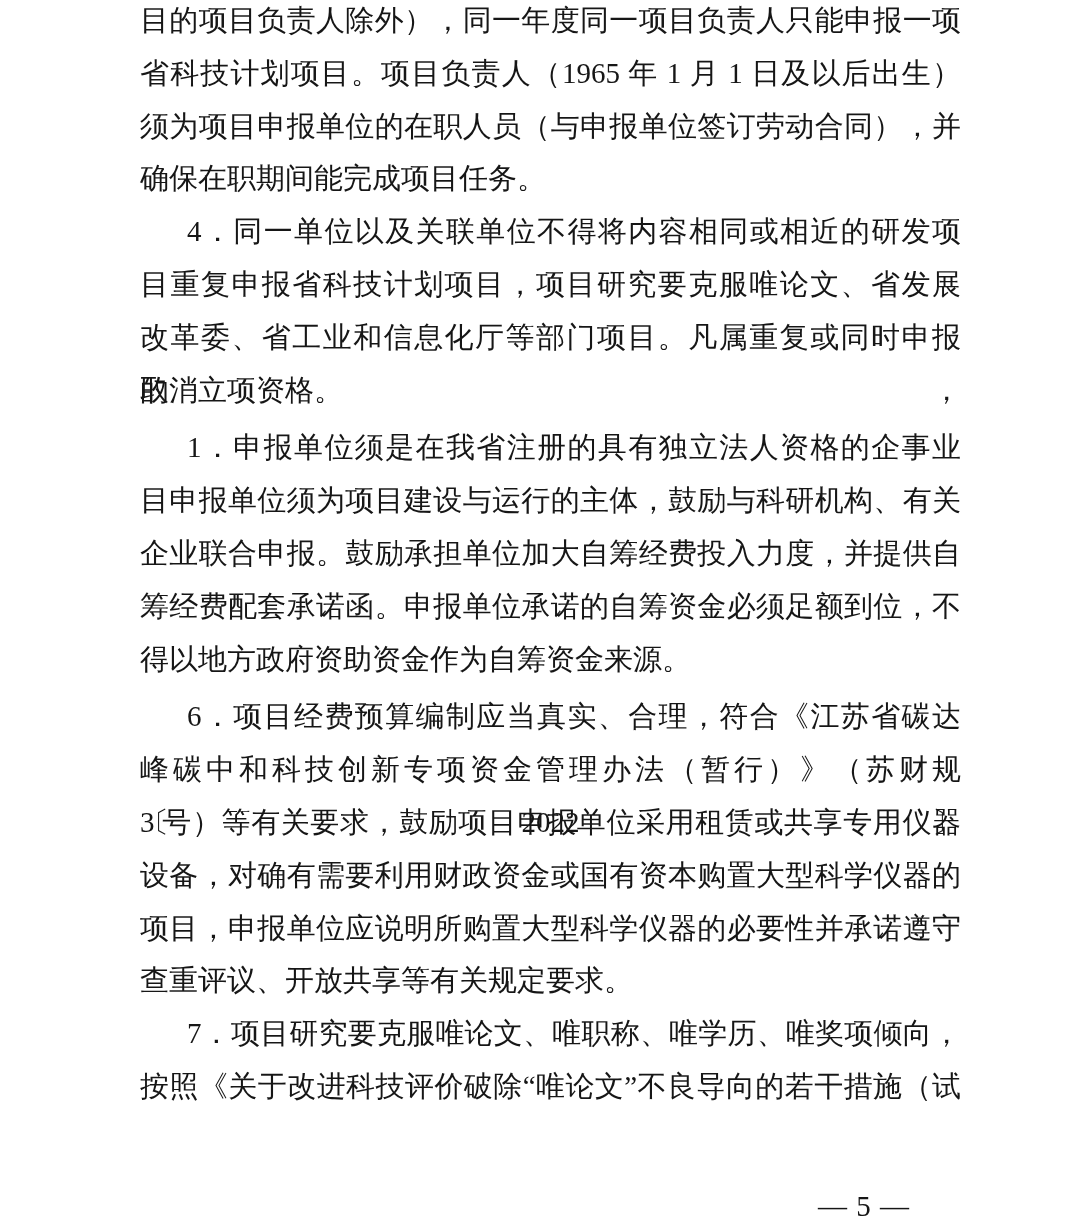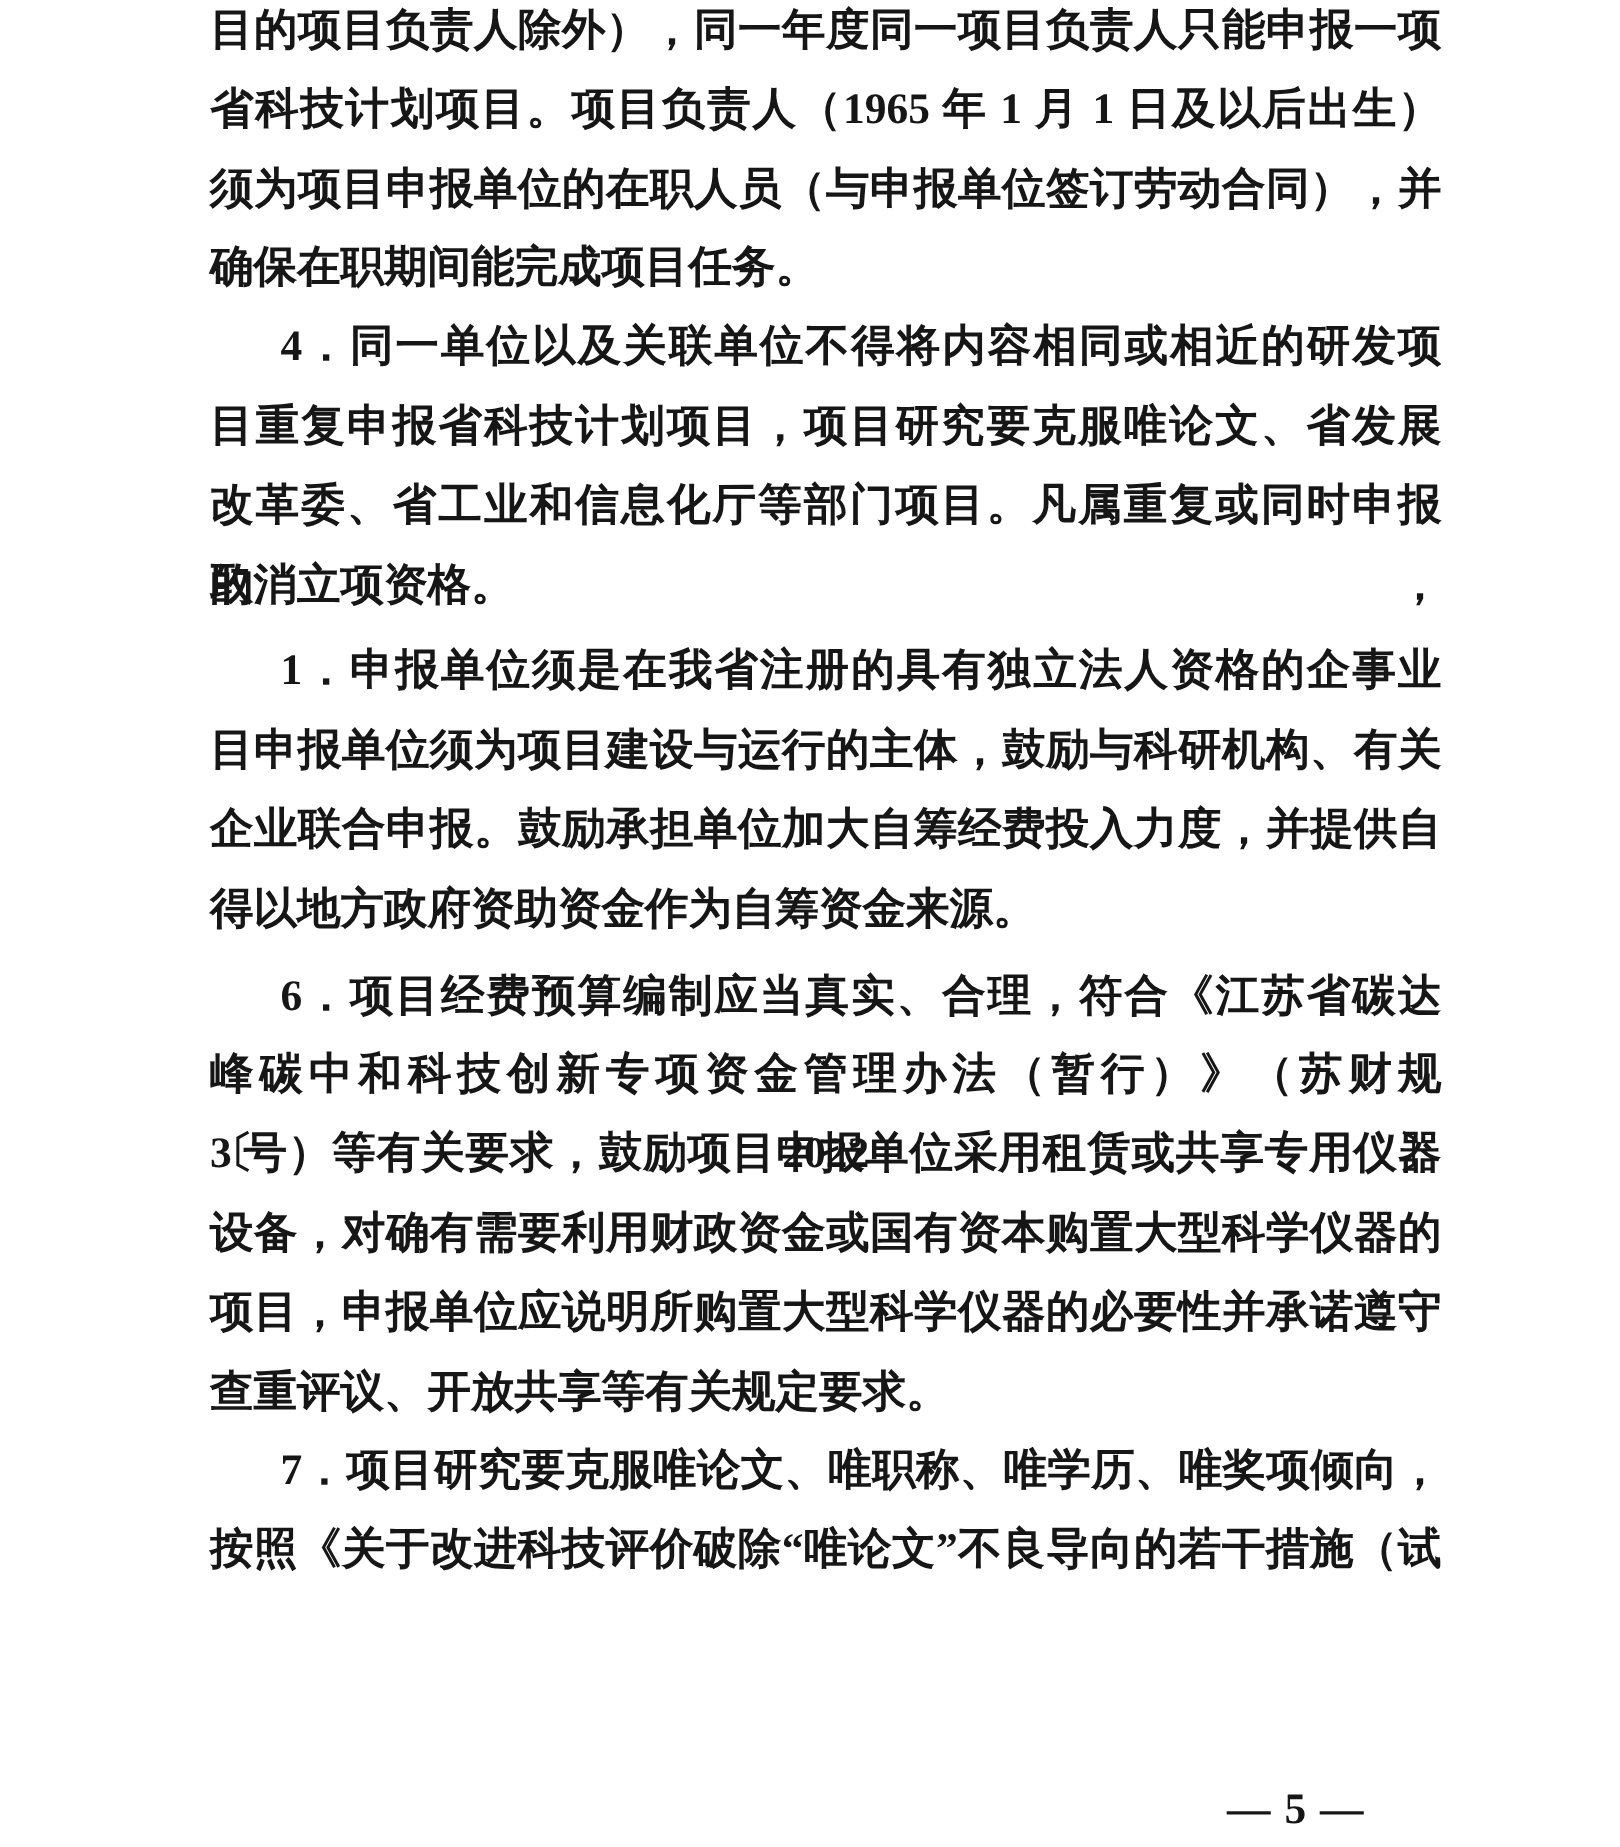--- a/index.html
+++ b/index.html
@@ -15,21 +15,20 @@
     font-family: "Liberation Serif", "DejaVu Serif", serif;
     color: #161616;
   }
   .scan-page {
     position: absolute;
     left: 0;
     top: 0;
     width: 1080px;
     height: 1231px;
     background: #ffffff;
-    font-weight: bold;
   }
   .text-block {
     position: absolute;
     left: 140px;
     top: -6px;
     width: 821px;
   }
   .line {
     font-size: 29px;
     line-height: 52.8px;
@@ -72,20 +71,21 @@
     <div class="line j">省科技计划项目。项目负责人（1965 年 1 月 1 日及以后出生）</div>
     <div class="line j">须为项目申报单位的在职人员（与申报单位签订劳动合同），并</div>
     <div class="line">确保在职期间能完成项目任务。</div>
     <div class="line j indent">4．同一单位以及关联单位不得将内容相同或相近的研发项</div>
     <div class="line j">目重复申报省科技计划项目，项目研究要克服唯论文、省发展</div>
     <div class="line j">改革委、省工业和信息化厅等部门项目。凡属重复或同时申报的，</div>
     <div class="line">取消立项资格。</div>
     <div class="line j indent pgap">1．申报单位须是在我省注册的具有独立法人资格的企事业</div>
     <div class="line j">目申报单位须为项目建设与运行的主体，鼓励与科研机构、有关</div>
     <div class="line j">企业联合申报。鼓励承担单位加大自筹经费投入力度，并提供自</div>
+    <div class="line j">筹经费配套承诺函。申报单位承诺的自筹资金必须足额到位，不</div>
     <div class="line">得以地方政府资助资金作为自筹资金来源。</div>
     <div class="line j indent pgap">6．项目经费预算编制应当真实、合理，符合《江苏省碳达</div>
     <div class="line j">峰碳中和科技创新专项资金管理办法（暂行）》（苏财规〔2022〕</div>
     <div class="line j">3 号）等有关要求，鼓励项目申报单位采用租赁或共享专用仪器</div>
     <div class="line j">设备，对确有需要利用财政资金或国有资本购置大型科学仪器的</div>
     <div class="line j">项目，申报单位应说明所购置大型科学仪器的必要性并承诺遵守</div>
     <div class="line">查重评议、开放共享等有关规定要求。</div>
     <div class="line j indent">7．项目研究要克服唯论文、唯职称、唯学历、唯奖项倾向，</div>
     <div class="line j">按照《关于改进科技评价破除“唯论文”不良导向的若干措施（试</div>
   </div>

